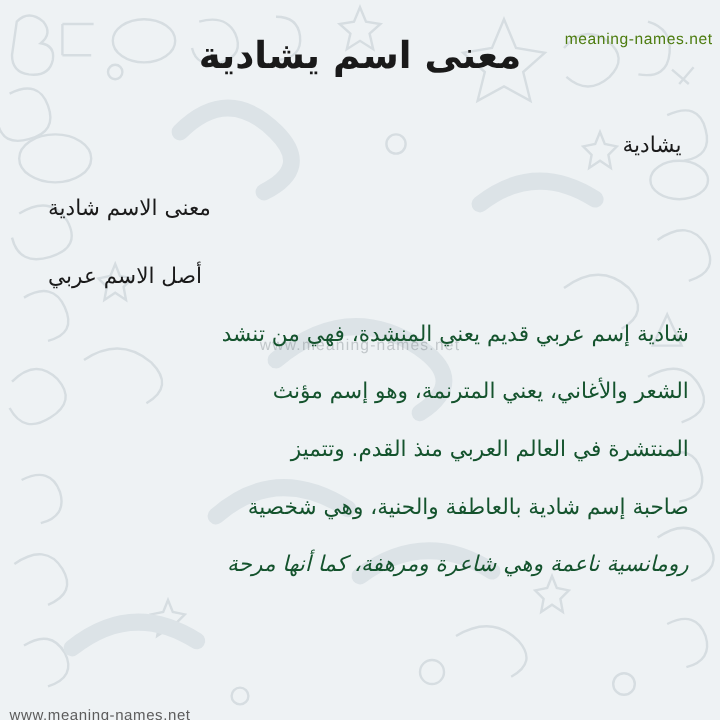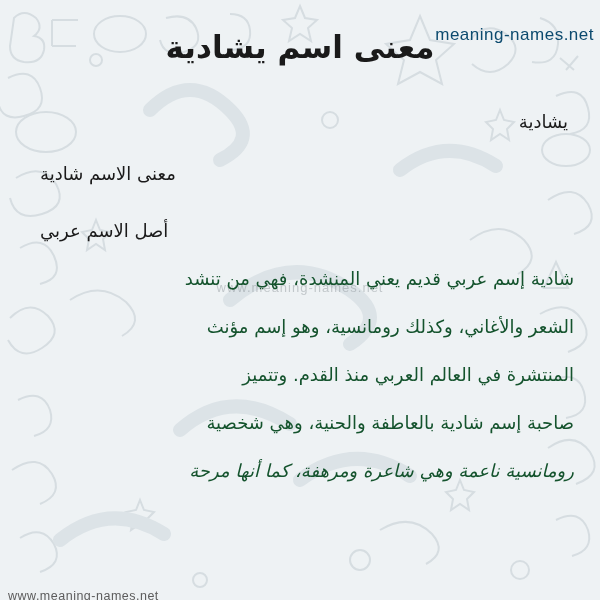--- a/index.html
+++ b/index.html
@@ -95,22 +95,22 @@
     direction: ltr;
     letter-spacing: 0.5px;
   }
   
   .watermark-top {
     position: absolute;
     right: 6px;
     top: 4px;
     z-index: 5;
     font-family: "Liberation Sans", sans-serif;
-    font-size: 17px;
-    color: #0c4a6e;
+    font-size: 13px;
+    color: #4d7c0f;
     direction: ltr;
     letter-spacing: 0.5px;
   }
   
   .ghost-text {
     position: absolute;
     left: 0;
     right: 0;
     top: 280px;
     z-index: 1;
@@ -196,20 +196,20 @@
 
   <div class="name-line">يشادية</div>
 
   <div class="meta">
     <div class="meta-row">معنى الاسم شادية</div>
     <div class="meta-row second">أصل الاسم عربي</div>
   </div>
 
   <div class="body-text">
     <div class="body-line">شادية إسم عربي قديم يعني المنشدة، فهي من تنشد</div>
-    <div class="body-line">الشعر والأغاني، وكذلك رومانسية، وهو إسم مؤنث</div>
+    <div class="body-line">الشعر والأغاني، يعني المترنمة، وهو إسم مؤنث</div>
     <div class="body-line">المنتشرة في العالم العربي منذ القدم. وتتميز</div>
     <div class="body-line">صاحبة إسم شادية بالعاطفة والحنية، وهي شخصية</div>
     <div class="body-line last">رومانسية ناعمة وهي شاعرة ومرهفة، كما أنها مرحة</div>
   </div>
 
   <div class="watermark">www.meaning-names.net</div>
 </div>
 
 </body></html>

